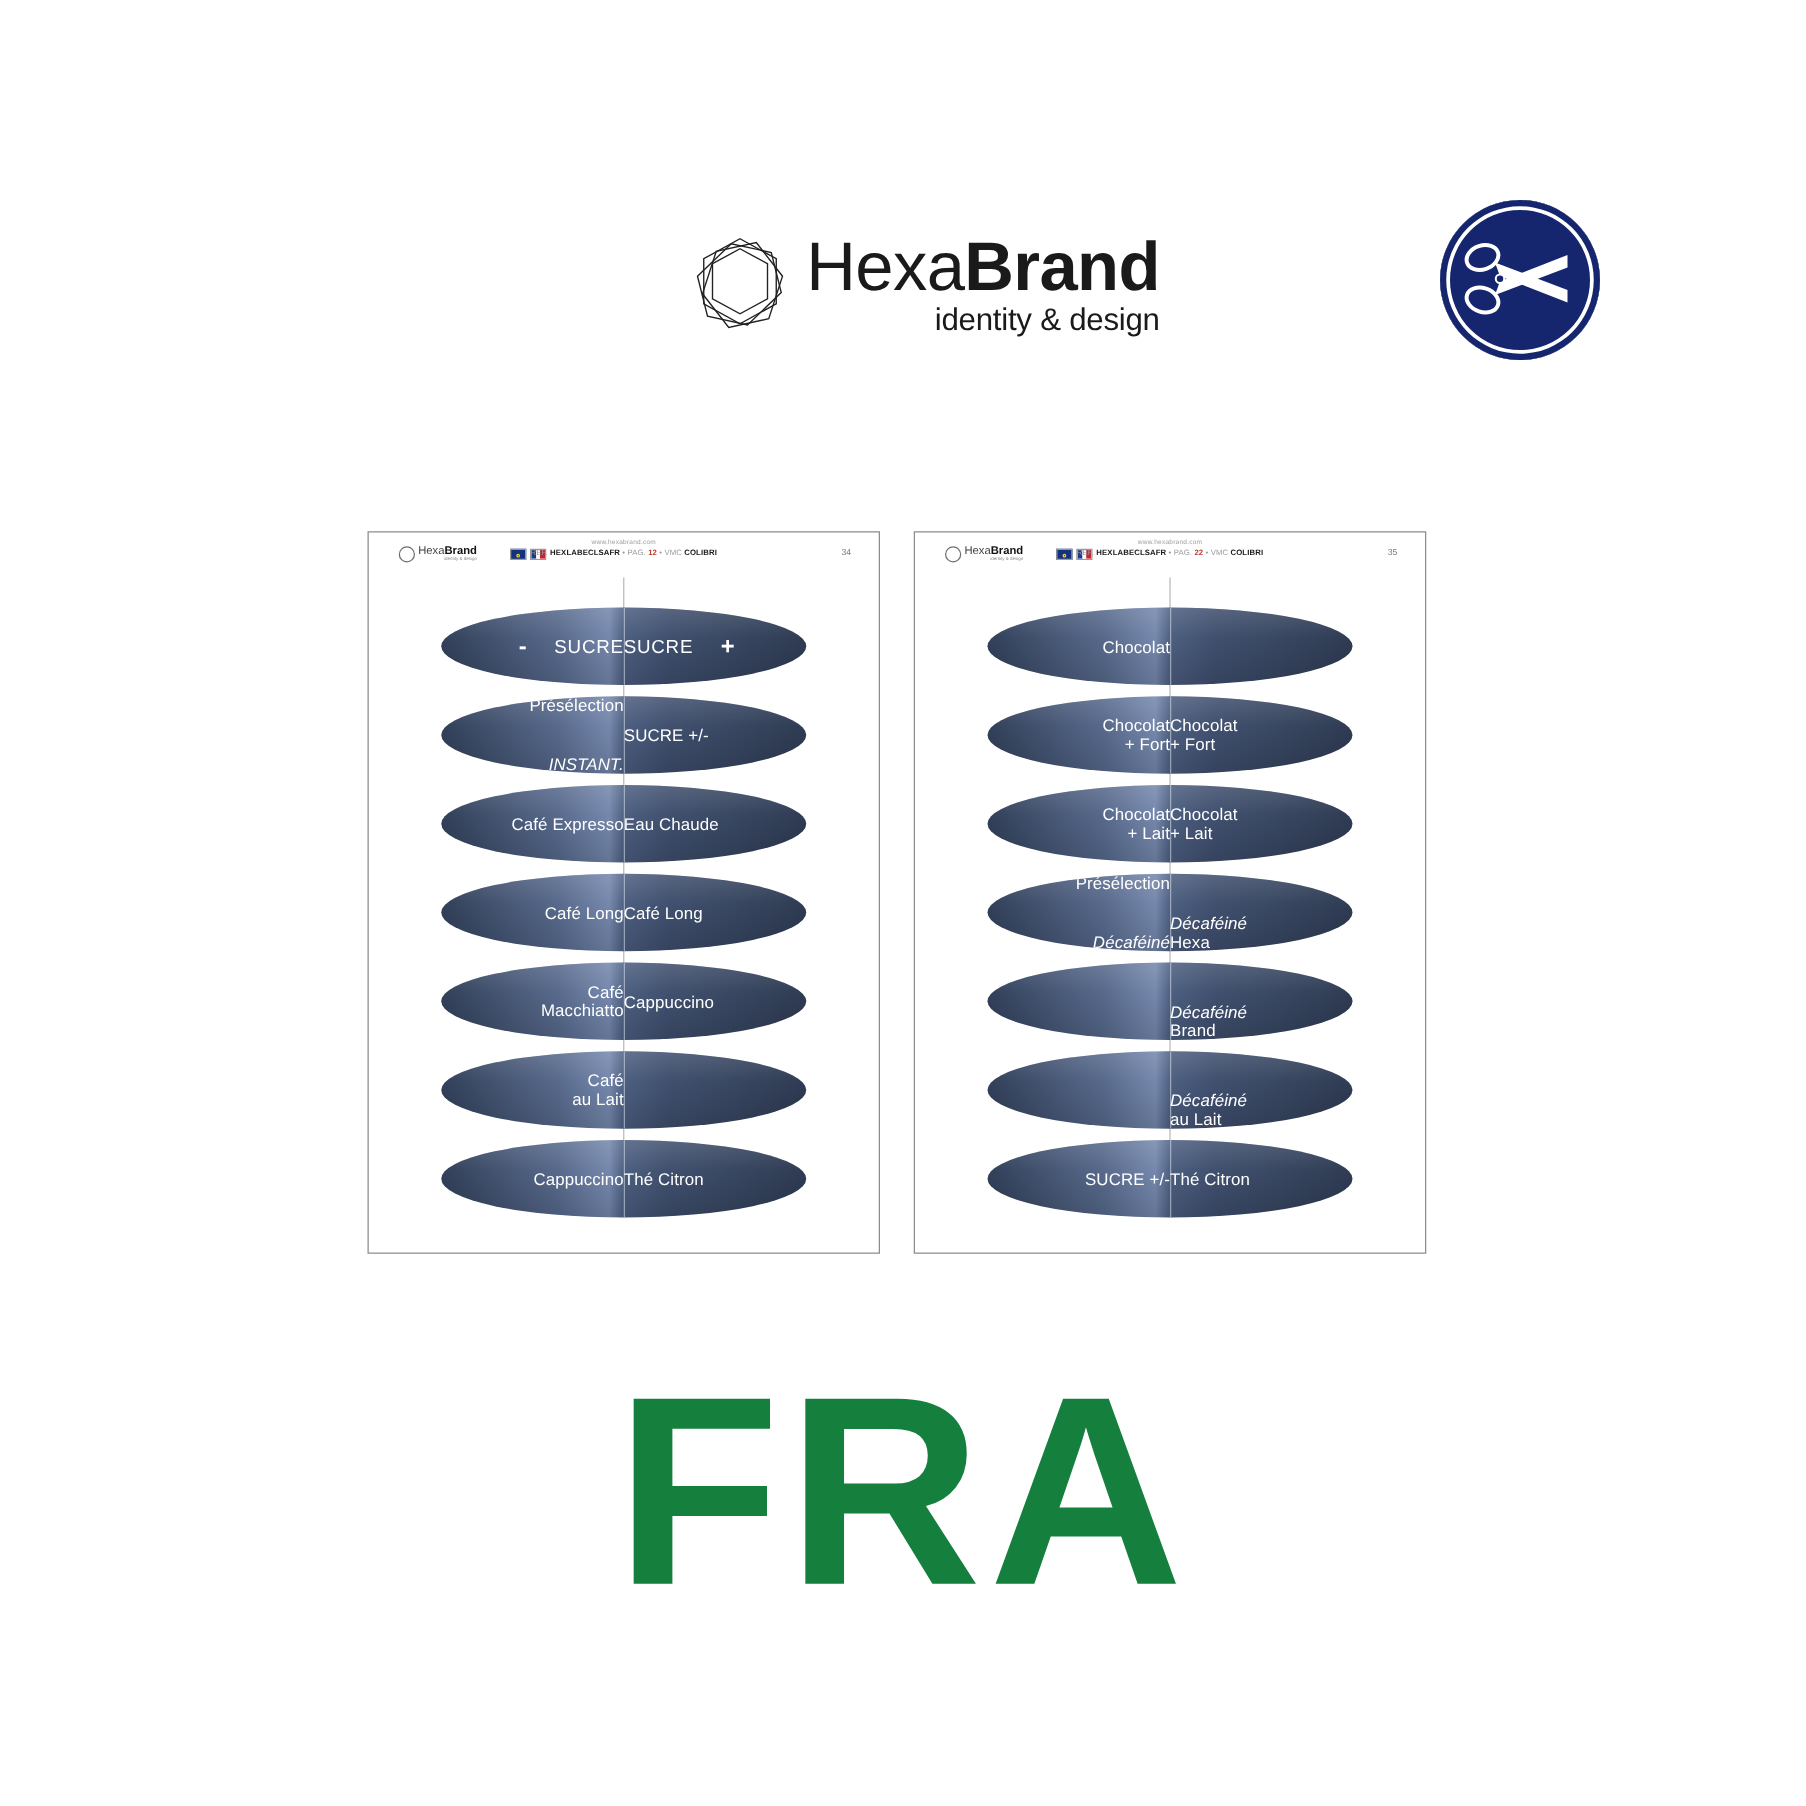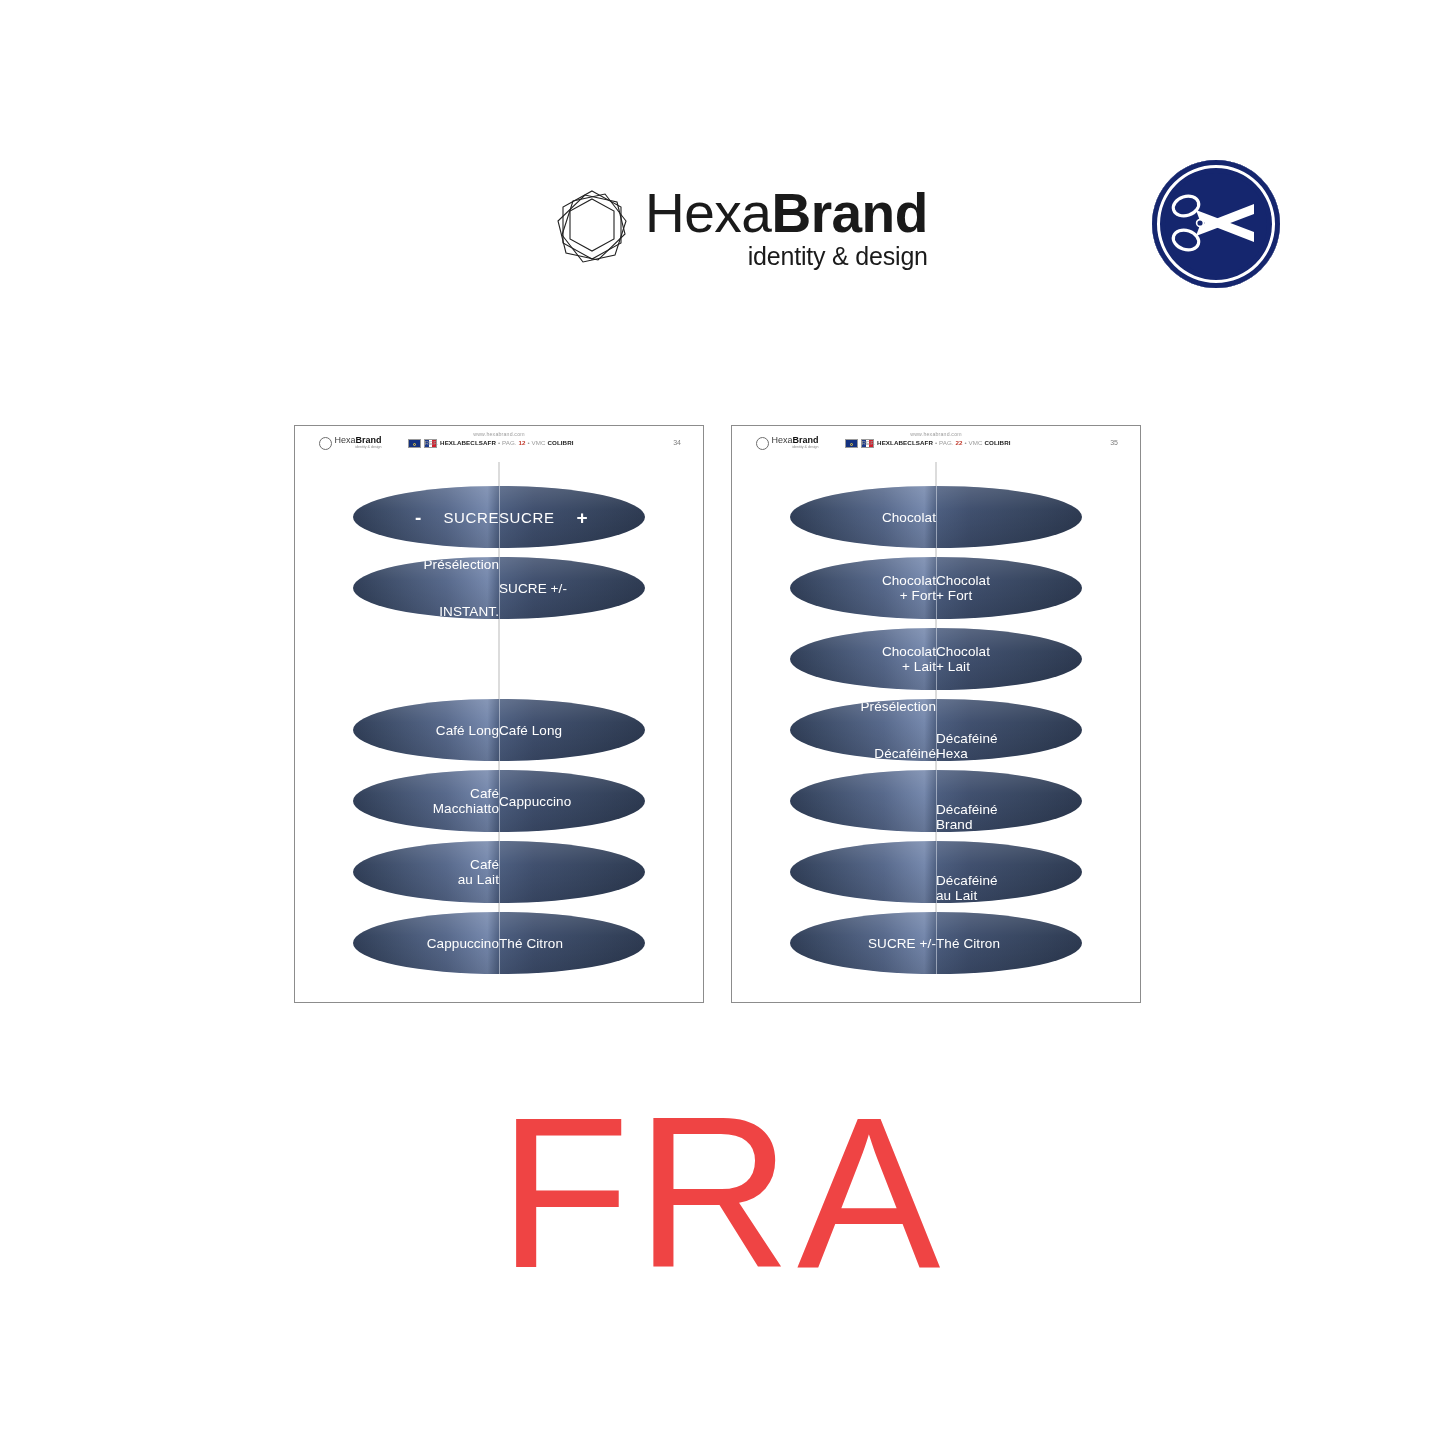--- a/index.html
+++ b/index.html
@@ -129,30 +129,30 @@
     background:rgba(222,228,238,0.55);
   }
   .cell{
     position:absolute;top:0;bottom:0;width:50%;
     display:flex;align-items:center;
     color:#ffffff;font-size:13.5px;line-height:15px;
     letter-spacing:0.1px;
   }
   .cell.l{left:0;justify-content:flex-end;text-align:right;padding-right:9px;}
   .cell.r{right:0;justify-content:flex-start;text-align:left;padding-left:9px;}
-  .cell .ital{margin-top:32px;}
+  .cell .ital{font-style:italic;margin-top:32px;}
   .cell .caps{font-size:15px;letter-spacing:0.6px;}
   .cell .sign{font-size:19px;font-weight:700;}
   .sp{display:flex;align-items:center;gap:22px;}
   .cell .stk{display:block;}
 
   
   .fra{
     position:absolute;left:0;right:0;top:1085px;text-align:center;
-    font-size:215px;line-height:215px;color:#ef4444;font-weight:400;
+    font-size:215px;line-height:215px;color:#15803d;font-weight:700;
     letter-spacing:6px;
   }
 </style>
 </head>
 <body>
 
 <div class="topbar">
 
   <div class="brand-logo">
     <div class="hexmark">
@@ -249,20 +249,31 @@
               <span class="stk ital">INSTANT.</span>
             </span>
           </div>
           <div class="split"></div>
           <div class="cell r">
             <span>SUCRE +/-</span>
           </div>
         </div>
       </div>
 
+      <div class="row" style="top:166px">
+        <div class="oval">
+          <div class="cell l">
+              <span>Café Expresso</span>
+            </div>
+          <div class="split"></div>
+          <div class="cell r">
+              <span>Eau Chaude</span>
+            </div>
+        </div>
+      </div>
 
       <div class="row" style="top:237px">
         <div class="oval">
           <div class="cell l">
               <span>Café Long</span>
             </div>
           <div class="split"></div>
           <div class="cell r">
               <span>Café Long</span>
             </div>

